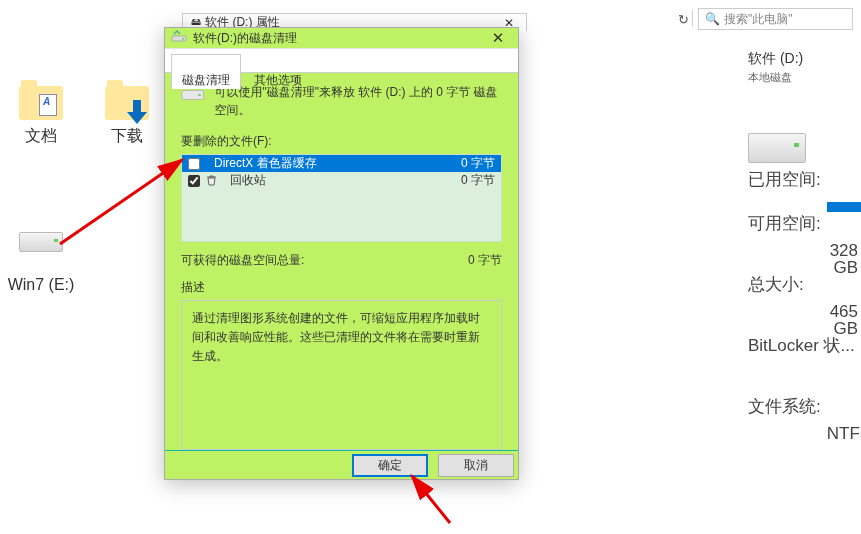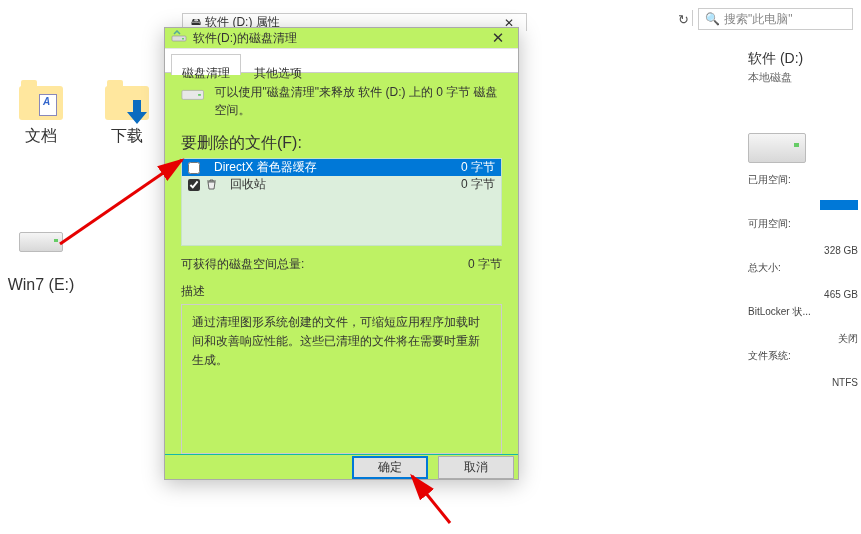--- a/index.html
+++ b/index.html
@@ -11,30 +11,30 @@
     .props-dialog .close-x { width: 18px; text-align: center; color: #333; }
 
     
     .dialog { position: absolute; left: 164px; top: 27px; width: 355px; height: 453px; background: #bef264; border: 1px solid #aaa; box-shadow: 0 4px 20px rgba(0,0,0,0.25); display: flex; flex-direction: column; }
     .dlg-title { display: flex; align-items: center; height: 28px; padding: 0 6px; border-bottom: 1px solid #e5e5e5; }
     .dlg-title .icon { width: 16px; height: 16px; margin-right: 6px; display: flex; align-items: center; justify-content: center; }
     .dlg-title .text { flex: 1; font-size: 12px; }
     .dlg-title .close-btn { width: 28px; height: 20px; display: flex; align-items: center; justify-content: center; font-size: 15px; color: #333; }
 
     .tabstrip { display: flex; height: 24px; background: #fff; padding: 4px 6px 0 6px; border-bottom: 1px solid #ccc; }
-    .tab { padding: 10px 10px; font-size: 12px; border: 1px solid transparent; border-bottom: none; margin-right: 2px; position: relative; bottom: -1px; }
+    .tab { padding: 17px 10px; font-size: 12px; border: 1px solid transparent; border-bottom: none; margin-right: 2px; position: relative; bottom: -1px; }
     .tab.active { background: #fff; border-color: #ccc; }
     .tab:not(.active) { color: #333; }
 
     .dlg-body { flex: 1; padding: 10px 16px 0 16px; display: flex; flex-direction: column; }
     .summary-row { display: flex; align-items: flex-start; gap: 10px; margin-bottom: 14px; }
     .drive-icon { width: 26px; height: 18px; margin-top: 2px; }
     .summary-text { font-size: 12px; line-height: 1.5; }
 
-    .list-label { font-size: 16px; margin-bottom: 4px; }
+    .list-label { font-size: 12px; margin-bottom: 4px; }
     .file-list { border: 1px solid #c6e3c6; background: #dceedc; height: 88px; overflow: hidden; }
     .file-row { display: flex; align-items: center; height: 17px; padding: 0 6px; font-size: 12px; position: relative; }
     .file-row.selected { background: #0078d7; color: #fff; }
     .file-row input[type=checkbox] { width: 12px; height: 12px; margin-right: 6px; accent-color: #fff; }
     .file-row:not(.selected) input[type=checkbox] { accent-color: #333; }
     .file-row .name { flex: 1; white-space: nowrap; margin-left: 8px; }
     .file-row .size { }
 
     .total-row { display: flex; justify-content: space-between; margin-top: 10px; font-size: 12px; }
     .desc-group { margin-top: 10px; }
@@ -56,21 +56,21 @@
     .dl-arrow { position: absolute; right: 2px; bottom: -2px; width: 20px; height: 24px; }
     .drive-shape { width: 44px; height: 20px; background: linear-gradient(#f5f5f5, #d8d8d8); border: 1px solid #bbb; border-radius: 2px; margin-top: 14px; position: relative; }
     .drive-shape::after { content: ''; position: absolute; right: 4px; top: 6px; width: 4px; height: 3px; background: #6c6; }
 
     
     .details-pane { position: absolute; left: 748px; top: 50px; width: 110px; }
     .details-pane h3 { font-size: 14px; font-weight: normal; color: #333; }
     .details-pane .sub { font-size: 11px; color: #666; margin-top: 2px; }
     .drive-big { width: 58px; height: 30px; background: linear-gradient(#f5f5f5,#d8d8d8); border: 1px solid #bbb; border-radius: 2px; margin: 48px 0 8px 0; position: relative; }
     .drive-big::after { content:''; position:absolute; right:6px; top:9px; width:5px; height:4px; background:#6c6; }
-    .prop-table { font-size: 10px; color: #444; }
+    .prop-table { font-size: 17px; color: #444; }
     .prop-row { display: flex; justify-content: space-between; line-height: 17px; gap: 6px; }
     .prop-row .k { white-space: nowrap; }
     .prop-row .v { text-align: right; margin-top: 27px; }
     .used-bar { width: 38px; height: 10px; background: #0078d7; }
 
     
     .searchbox { position: absolute; right: 8px; top: 8px; width: 155px; height: 22px; border: 1px solid #ccc; display: flex; align-items: center; padding: 0 6px; gap: 4px; color: #888; font-size: 12px; }
     .g-refresh { position: absolute; right: 172px; top: 12px; color: #555; font-size: 13px; }
     .g-divider { position: absolute; right: 168px; top: 10px; height: 16px; border-left: 1px solid #ccc; }
 

